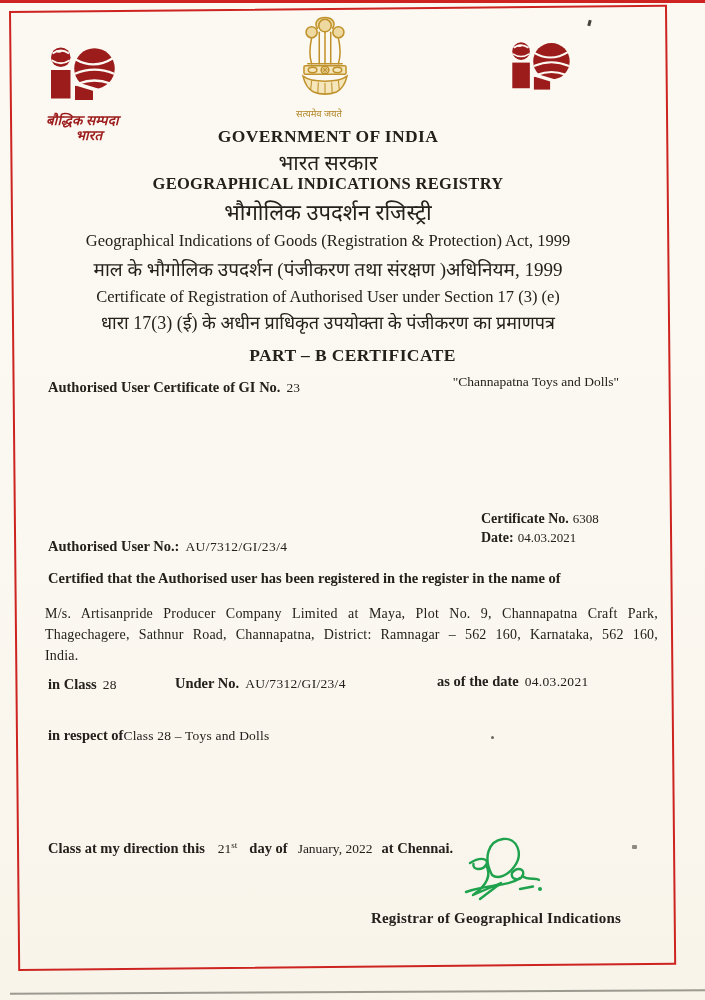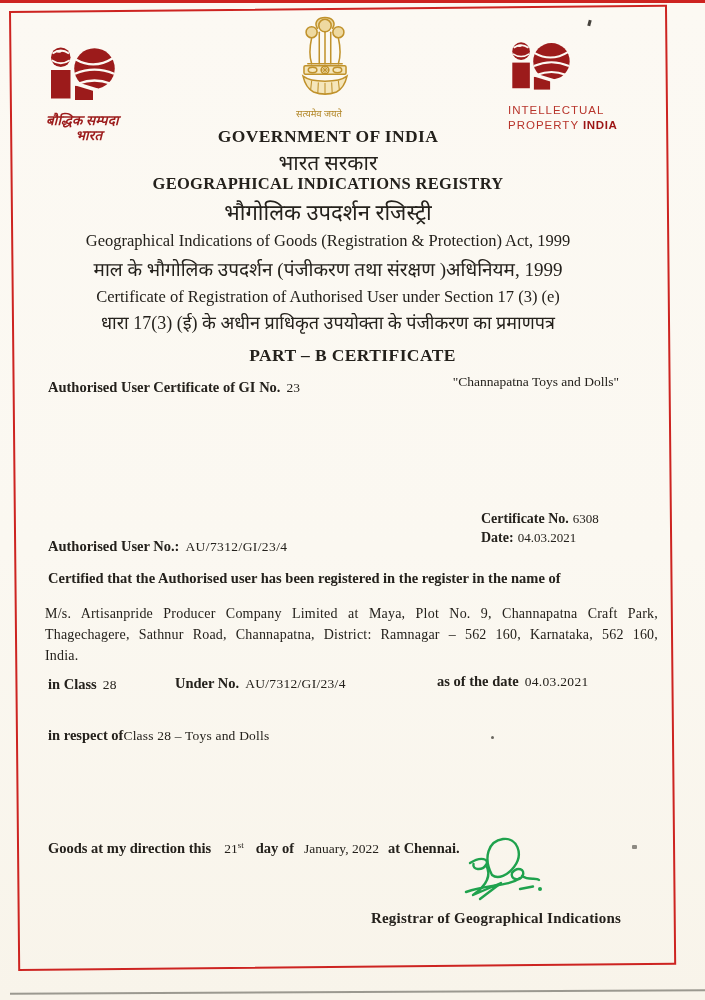--- a/index.html
+++ b/index.html
@@ -146,24 +146,20 @@
       <path d="M7 19 Q19 27 31 19"></path>
     </g>
     <path d="M12 7 Q17 3.5 21 7 Q17 11 12 7 Z" fill="#fcf9f3"></path>
     <g stroke="#fcf9f3" fill="none" stroke-width="3">
       <path d="M39 18 Q64 32 89 16"></path>
       <path d="M38 37 Q64 26 90 37"></path>
       <path d="M43 50 Q64 42 85 50"></path>
     </g>
     <path d="M35 49 L68 59" stroke="#fcf9f3" stroke-width="5" fill="none"></path>
   </svg>
-  <div class="cap">
-    <div>INTELLECTUAL</div>
-    <div><span>PROPERTY</span> <strong>INDIA</strong></div>
-  </div>
 </div>
 
 <div class="abs center b gov-en">GOVERNMENT OF INDIA</div>
 <div class="abs center gov-hi">भारत सरकार</div>
 <div class="abs center b reg-en">GEOGRAPHICAL INDICATIONS REGISTRY</div>
 <div class="abs center reg-hi">भौगोलिक उपदर्शन रजिस्ट्री</div>
 <div class="abs center act-en">Geographical Indications of Goods (Registration &amp; Protection) Act, 1999</div>
 <div class="abs center act-hi">माल के भौगोलिक उपदर्शन (पंजीकरण तथा संरक्षण )अधिनियम, 1999</div>
 <div class="abs center sec-en">Certificate of Registration of Authorised User under Section 17 (3) (e)</div>
 <div class="abs center sec-hi">धारा 17(3) (ई) के अधीन प्राधिकृत उपयोक्ता के पंजीकरण का प्रमाणपत्र</div>
@@ -195,21 +191,21 @@
 </div>
 <div class="abs b cls-c">
   <span>as of the date</span><span class="v">04.03.2021</span>
 </div>
 
 <div class="abs b respect">
   <span>in respect of</span><span class="v">Class 28 – Toys and Dolls</span>
 </div>
 
 <div class="abs b sealed">
-  <span>Goods at my direction this</span><span class="v day"><span>21</span><sup>st</sup></span><span class="dayof">day of</span><span class="v month">January, 2022</span><span class="place">at Chennai.</span>
+  <span>Class at my direction this</span><span class="v day"><span>21</span><sup>st</sup></span><span class="dayof">day of</span><span class="v month">January, 2022</span><span class="place">at Chennai.</span>
 </div>
 
 <svg class="abs signature" width="92" height="80" viewBox="0 0 92 80">
   <g stroke="#1fa24d" stroke-width="2.4" fill="none" stroke-linecap="round" stroke-linejoin="round">
     <path d="M36 41 C27 24 32 7 47 5 C61 3 68 20 58 33 C52 41 42 46 36 41"></path>
     <path d="M14 29 C25 22 34 25 30 31 C26 37 16 36 17.5 30"></path>
     <path d="M30 31 C36 42 30 52 17 61 L45 49 L24 65"></path>
     <path d="M10 58 C32 50 52 53 64 44"></path>
     <path d="M56 39 C61 32 70 35 66.5 42 C63 48 54 45 56 39"></path>
     <path d="M66 42 C73 47 80 43 83 46"></path>

